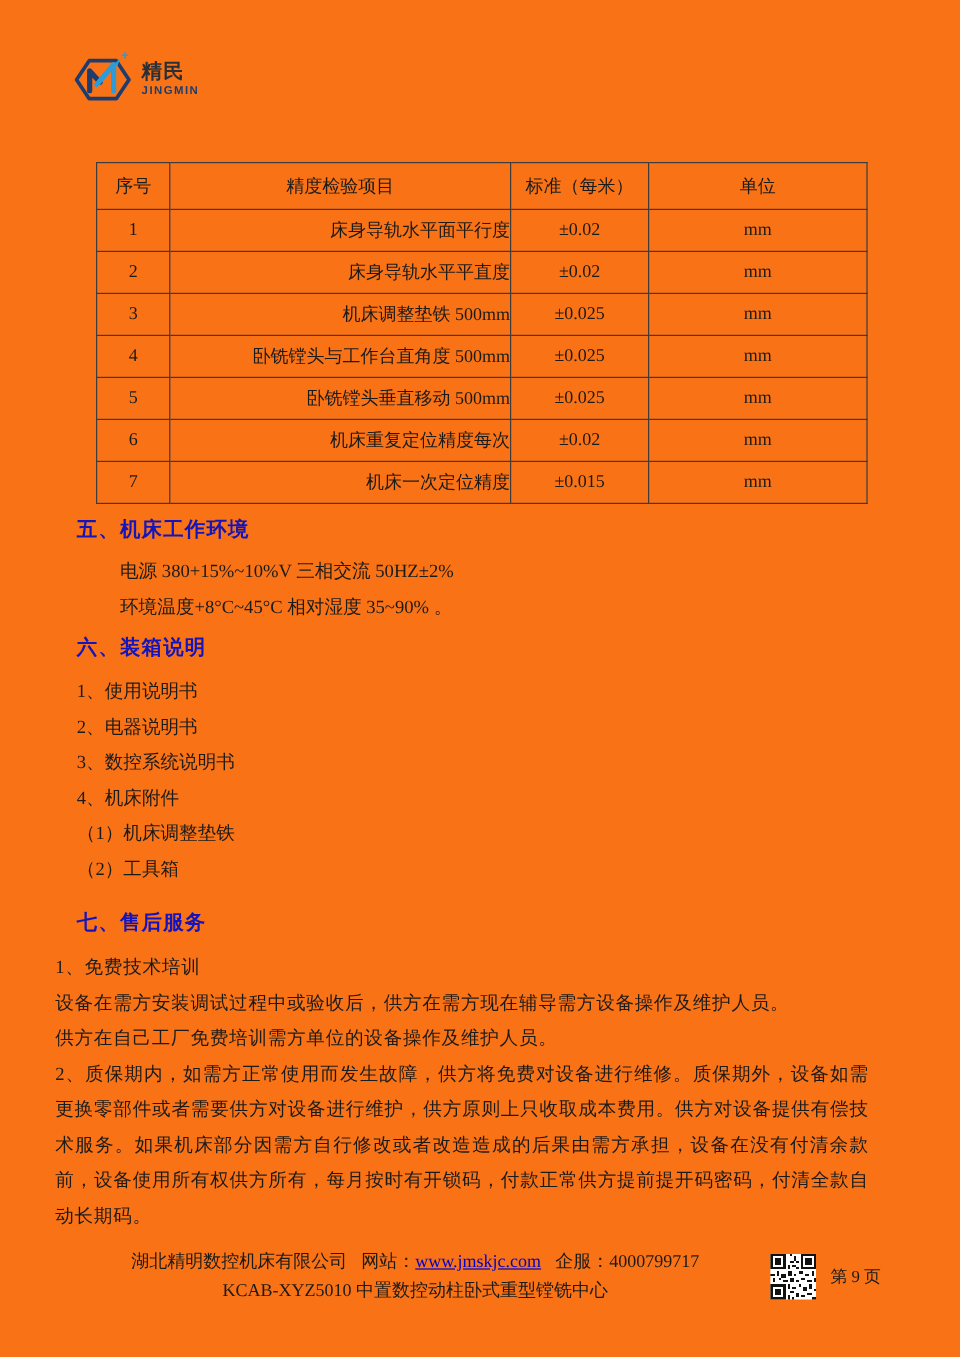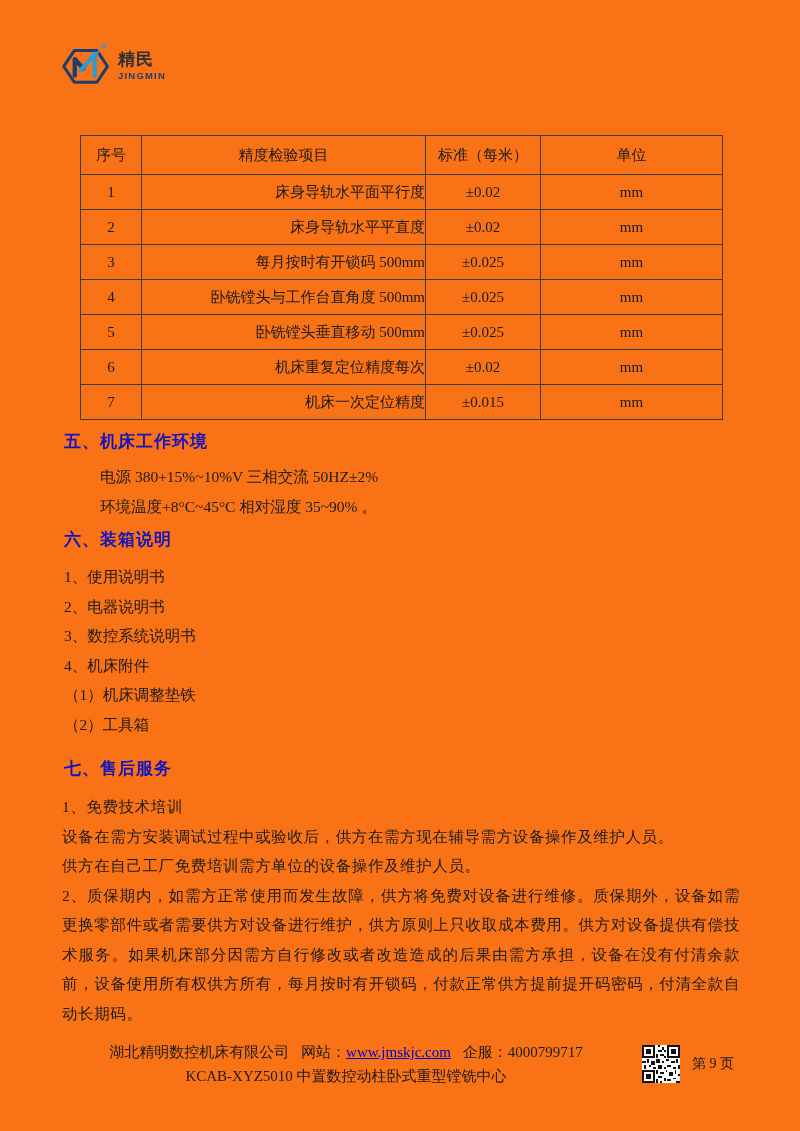--- a/index.html
+++ b/index.html
@@ -41,21 +41,21 @@
   #sec-env{top:430px;}
   #sec-pack{top:528px;}
   #sec-service{top:757px;}
   
   .env-block{position:absolute;top:462px;left:100px;font-size:15.5px;line-height:30px;}
   .env-block p{margin:0;}
   
   .pack-block{position:absolute;top:562px;left:64px;font-size:15.5px;line-height:29.5px;}
   .pack-block p{margin:0;}
   
-  .service-block{position:absolute;top:792px;left:62px;width:678px;font-size:15.5px;line-height:29.5px;}
+  .service-block{position:absolute;top:792px;left:46px;width:678px;font-size:15.5px;line-height:29.5px;}
   .service-block p{margin:0;text-align:justify;letter-spacing:.6px;}
   
   .footer{position:absolute;top:1040px;left:60px;width:690px;display:flex;align-items:center;}
   .footer-text{width:572px;text-align:center;font-size:15px;line-height:24px;}
   .footer-line1 .sep{margin-left:8px;}
   .footer a{color:#0000cc;text-decoration:underline;cursor:pointer;}
   .qr{width:38px;height:38px;margin-left:10px;flex:none;}
   .page-label{margin-left:12px;font-size:14px;white-space:nowrap;}
 </style>
 </head>
@@ -101,21 +101,21 @@
           <td>mm</td>
         </tr>
         <tr>
           <td>2</td>
           <td class="item">床身导轨水平平直度</td>
           <td>±0.02</td>
           <td>mm</td>
         </tr>
         <tr>
           <td>3</td>
-          <td class="item">每月按时有开锁码 500mm</td>
+          <td class="item">机床调整垫铁 500mm</td>
           <td>±0.025</td>
           <td>mm</td>
         </tr>
         <tr>
           <td>4</td>
           <td class="item">卧铣镗头与工作台直角度 500mm</td>
           <td>±0.025</td>
           <td>mm</td>
         </tr>
         <tr>

